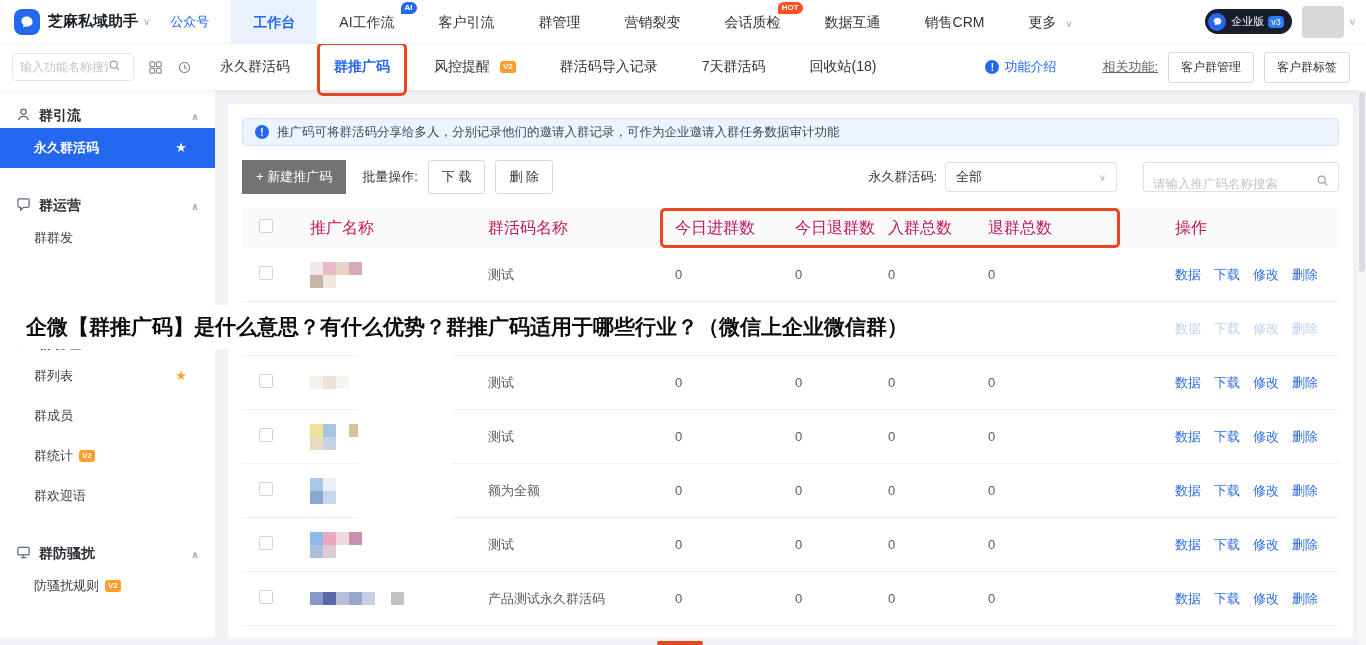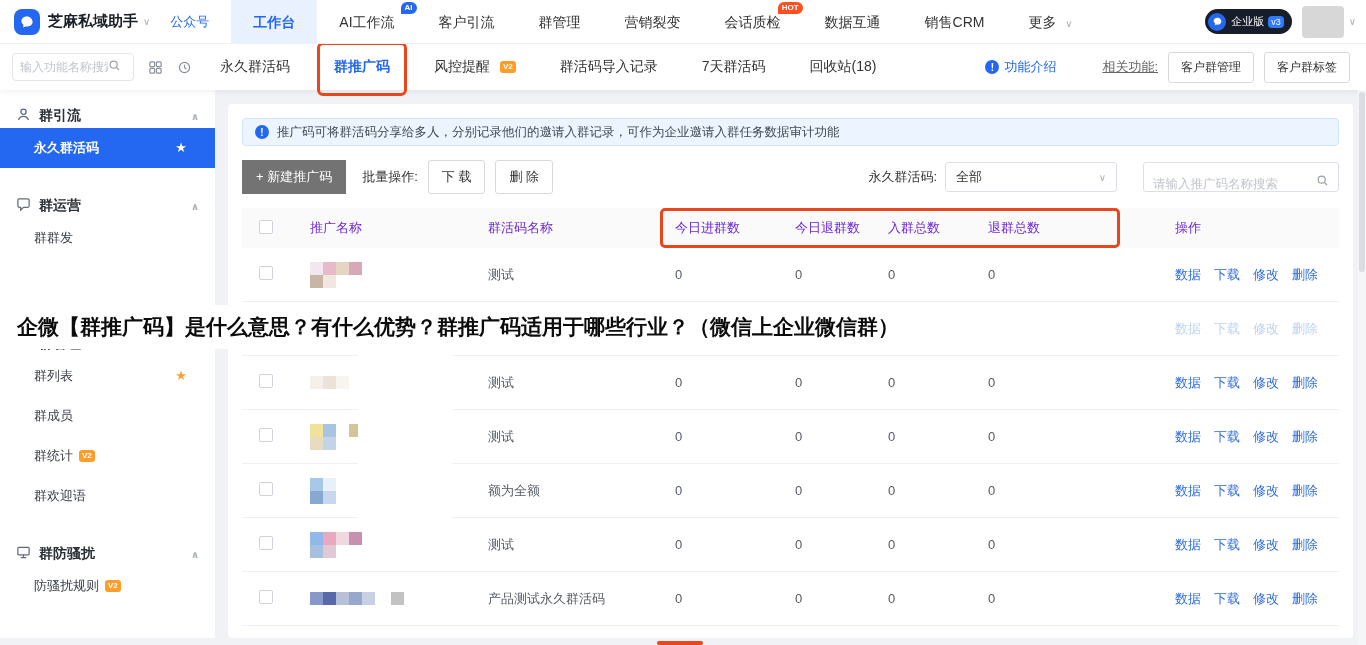--- a/index.html
+++ b/index.html
@@ -82,35 +82,35 @@
   .select { width:172px; height:30px; border:1px solid #dcdfe6; border-radius:3px; display:flex; align-items:center;
             padding:12px 10px; font-size:13px; color:#333; cursor:pointer; }
   .select .caret { margin-left:auto; }
   .search-box { width:196px; height:30px; border:1px solid #dcdfe6; border-radius:3px; display:flex; align-items:flex-end;
                 padding:0 9px; margin-left:26px; }
   .search-box input { border:none; outline:none; flex:1; font-size:12.5px; color:#333; min-width:0; }
   .search-box input::placeholder { color:#c0c4cc; }
 
   
   .thead { position:relative; display:grid; grid-template-columns:68px 178px 187px 120px 93px 100px 187px 1fr;
-           background:#fafafa; height:40px; align-items:center; margin-top:14px; font-size:13px; color:#6d28d9; }
+           background:#fafafa; height:40px; align-items:center; margin-top:14px; font-size:16px; color:#be185d; }
   .annotation-cols { position:absolute; left:418px; top:0px; width:460px; height:40px;
                      border:3px solid #e8471d; border-radius:5px; pointer-events:none; }
   .tr { display:grid; grid-template-columns:68px 178px 187px 120px 93px 100px 187px 1fr;
         height:54px; align-items:center; border-bottom:1px solid #f0f0f0; font-size:13px; color:#555b63; }
   .checkbox { width:14px; height:14px; border:1px solid #cfd3da; border-radius:2px; background:#fff;
               margin-left:17px; display:inline-block; cursor:pointer; }
   .actions a { color:#2d6ce0; text-decoration:none; margin-right:13px; cursor:pointer; }
   .tr.faded { color:#d9d9d9; }
   .tr.faded .actions a { color:#bcd2f3; }
   .mosaic { display:flex; flex-wrap:wrap; }
   .mosaic i { display:block; width:13px; height:13px; }
 
   
-  .caption-overlay { position:absolute; left:7px; top:305px; width:1048px; height:44px; background:#fff; z-index:8;
+  .caption-overlay { position:absolute; left:16px; top:305px; width:1048px; height:44px; background:#fff; z-index:8;
                      display:flex; align-items:center; padding-left:10px; font-size:21px; font-weight:bold; color:#0c0c0c;
                      white-space:nowrap; }
   .censor-block { position:absolute; left:358px; top:306px; width:94px; height:214px; background:#fff; z-index:2; }
   .annotation-bottom { position:absolute; left:657px; top:641px; width:46px; height:4px; background:#e8471d; border-radius:2px; z-index:9; }
   .scrollbar { position:absolute; right:0; top:90px; width:8px; height:555px; background:#f5f6f7; z-index:6; }
   .scrollbar .thumb { width:6px; margin:2px auto 0; height:180px; background:#d9dce0; border-radius:3px; }
 </style>
 </head>
 <body>
 

